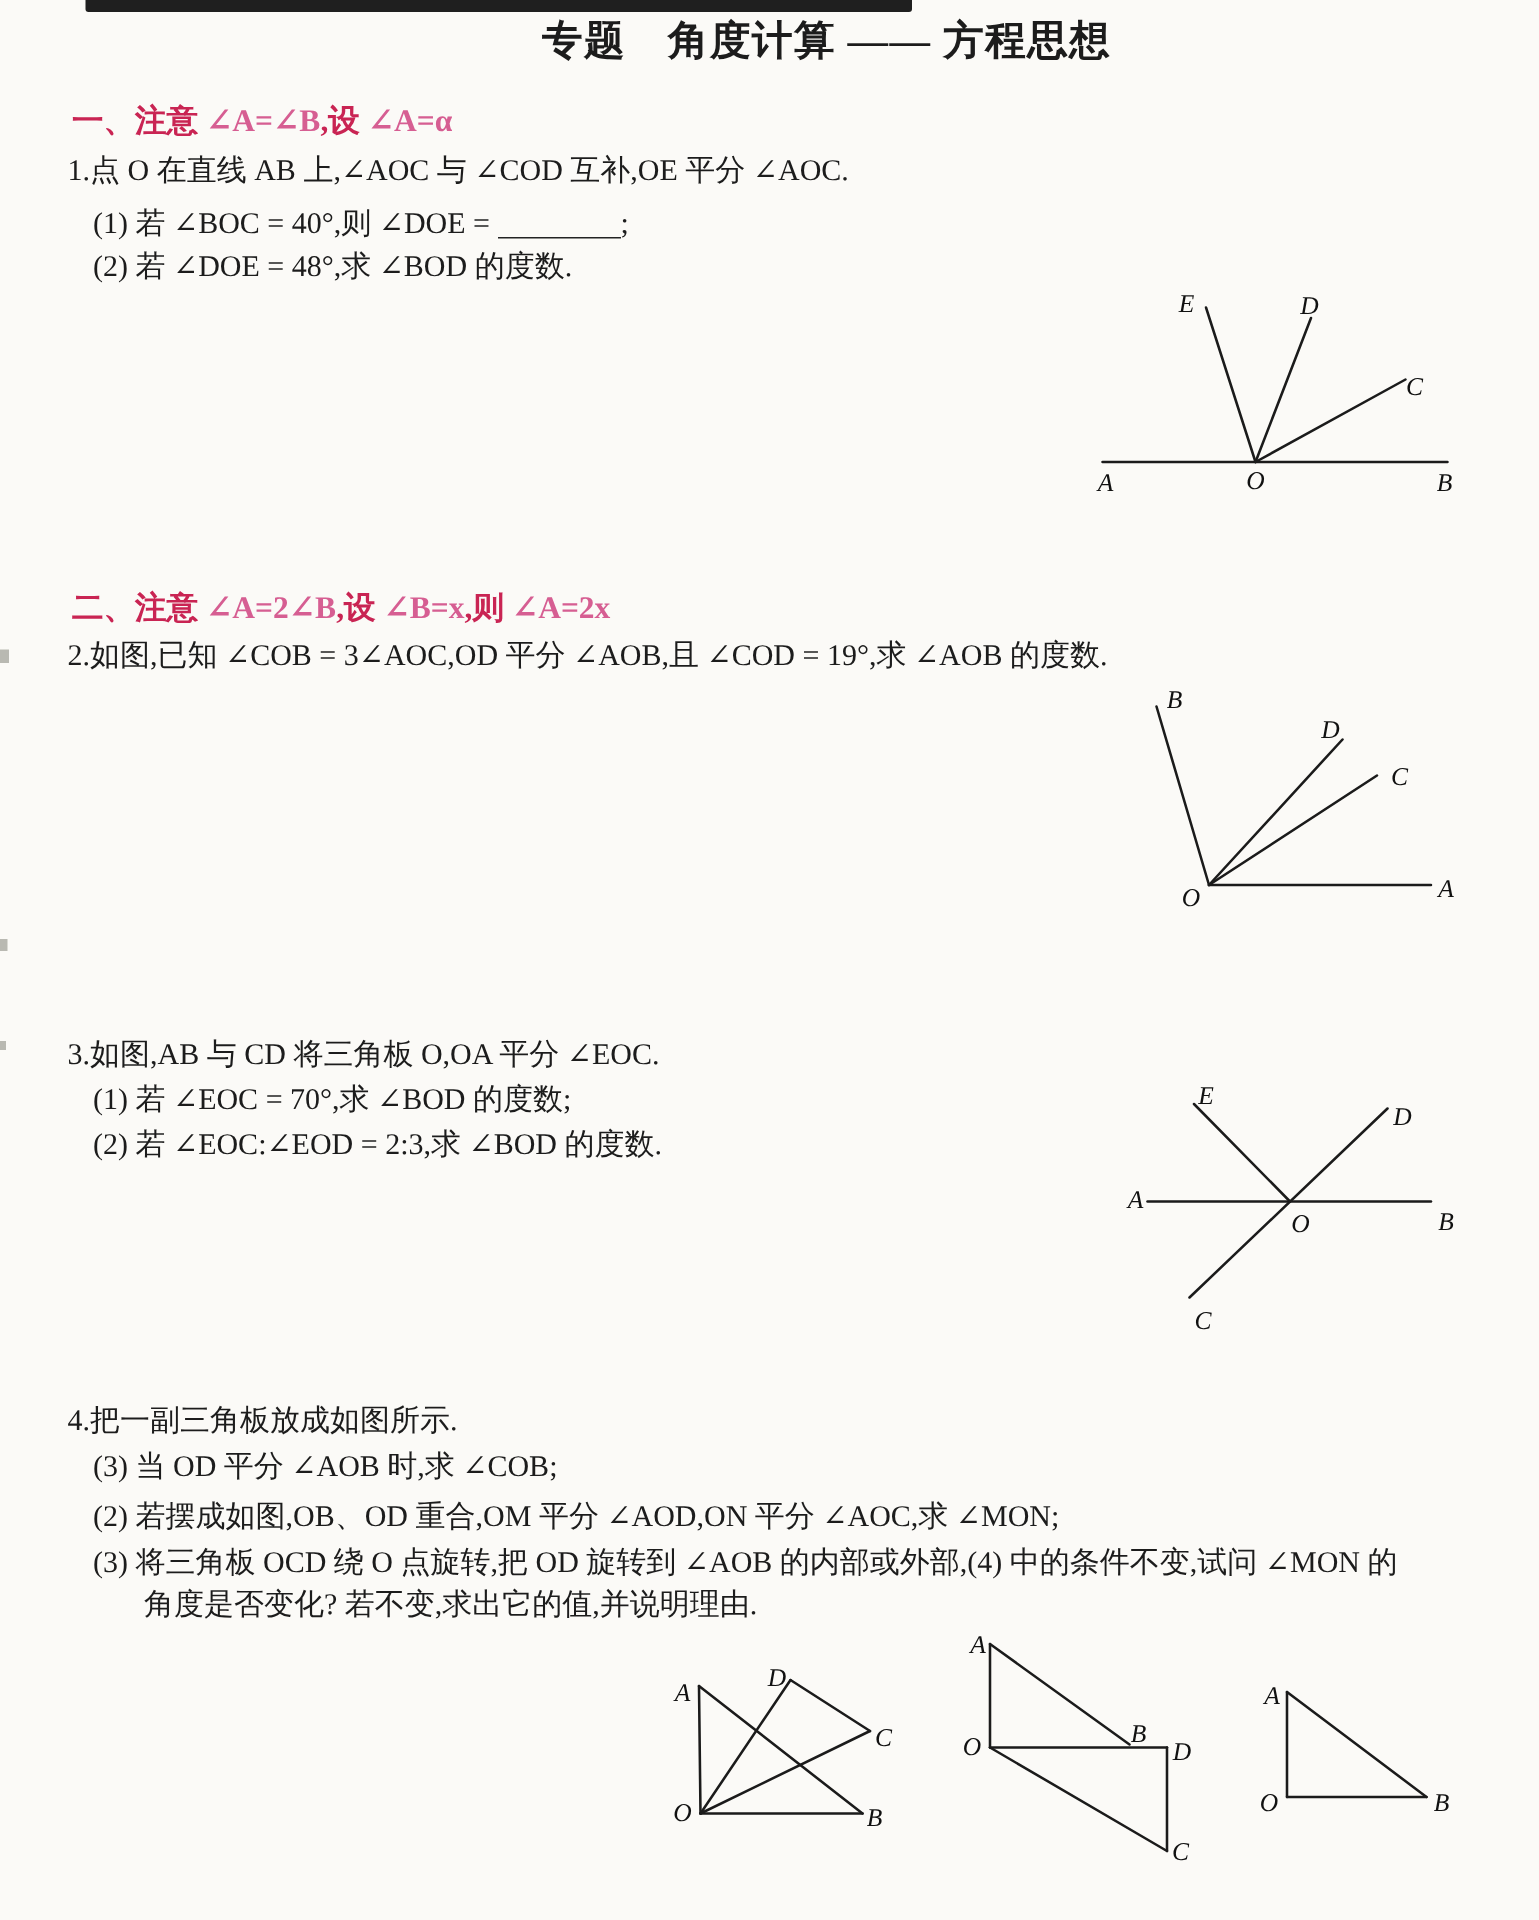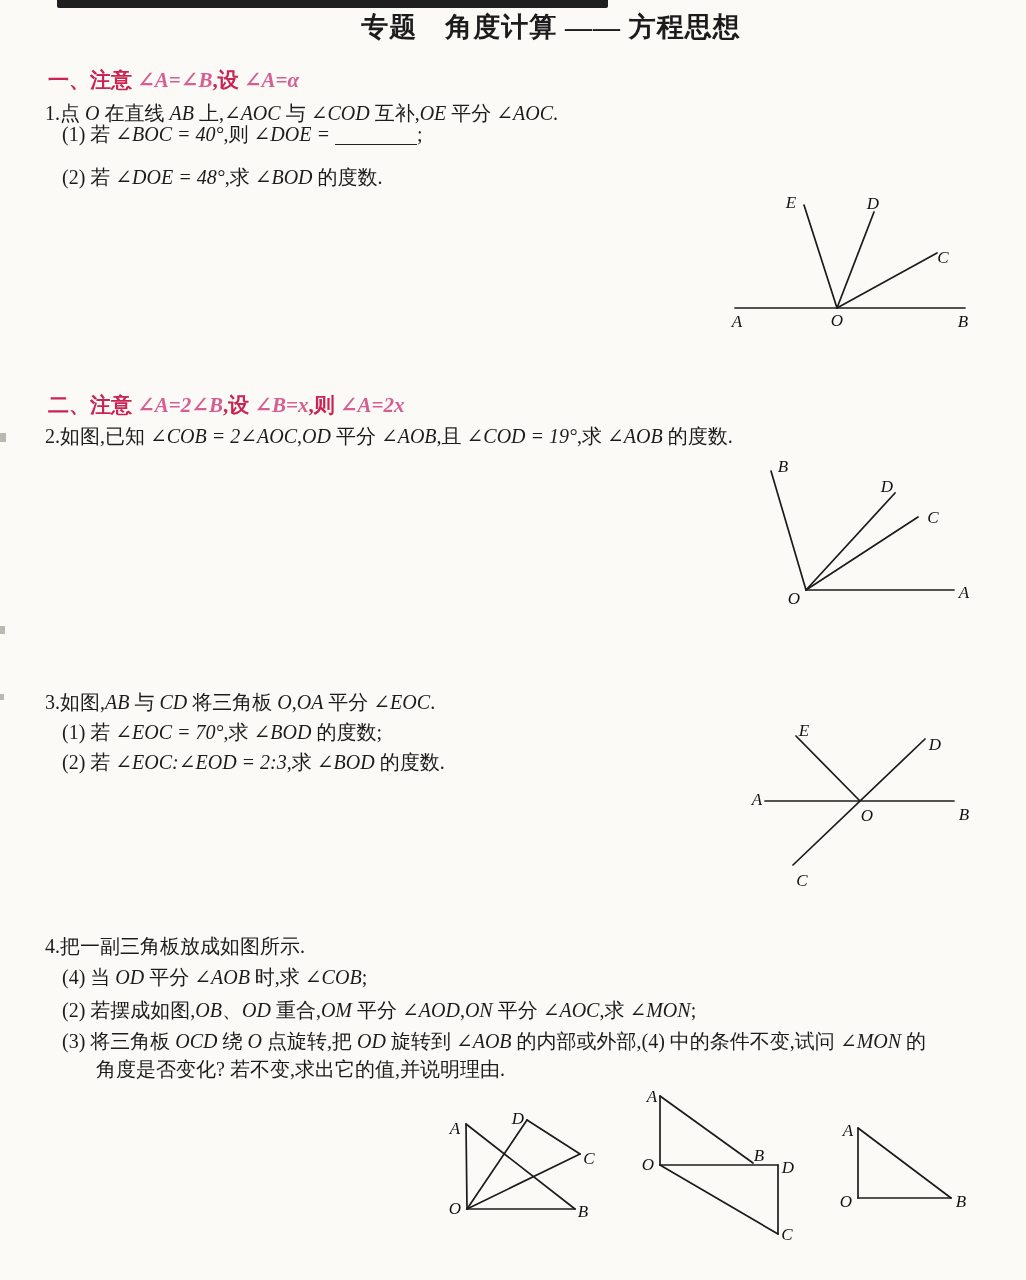--- a/index.html
+++ b/index.html
@@ -23,21 +23,21 @@
   .hdr{
     font-size:21px;font-weight:bold;
     color:#c92453;
     white-space:nowrap;
   }
   .hdr .mi{color:#d65e92;}
   .line{
     font-size:20px;
     white-space:nowrap;
   }
-  .mi{font-style:italic;}
+  .mi{}
   .seg{font-style:normal;margin-top:40px;}
   .blank{
     display:inline-block;
     width:82px;height:18px;
     border-bottom:1.7px solid #232323;
     transform:translateY(4px);
   }
   .strip{
     left:57px;top:0;width:551px;height:8px;
     background:#1f1f1f;border-radius:0 0 2px 2px;
@@ -56,38 +56,38 @@
 
 <div class="abs strip"></div>
 <div class="abs speck" style="left:0;top:433px;width:6px;height:9px"></div>
 <div class="abs speck" style="left:0;top:626px;width:5px;height:8px"></div>
 <div class="abs speck" style="left:0;top:694px;width:4px;height:6px"></div>
 
 <div class="abs title">专题　角度计算 —— 方程思想</div>
 
 <div class="abs hdr" style="left:48px;top:66px"><span class="seg">一、注意 </span><span class="mi">∠A=∠B</span><span class="seg">,设 </span><span class="mi">∠A=α</span></div>
 <div class="abs line" style="left:45px;top:100px"><span class="seg">1.点 </span><span class="mi">O</span><span class="seg"> 在直线 </span><span class="mi">AB</span><span class="seg"> 上,</span><span class="mi">∠AOC</span><span class="seg"> 与 </span><span class="mi">∠COD</span><span class="seg"> 互补,</span><span class="mi">OE</span><span class="seg"> 平分 </span><span class="mi">∠AOC</span><span class="seg">.</span></div>
-<div class="abs line" style="left:62px;top:121px"><span class="seg">(1) 若 </span><span class="mi">∠BOC = 40°</span><span class="seg">,则 </span><span class="mi">∠DOE = </span><span class="blank"></span><span class="seg">;</span></div>
+<div class="abs line" style="left:62px;top:135px"><span class="seg">(1) 若 </span><span class="mi">∠BOC = 40°</span><span class="seg">,则 </span><span class="mi">∠DOE = </span><span class="blank"></span><span class="seg">;</span></div>
 <div class="abs line" style="left:62px;top:164px"><span class="seg">(2) 若 </span><span class="mi">∠DOE = 48°</span><span class="seg">,求 </span><span class="mi">∠BOD</span><span class="seg"> 的度数.</span></div>
 
 <svg class="abs fig" style="left:700px;top:180px" width="300" height="165" viewBox="0 0 300 165">
   <line x1="35" y1="128" x2="265" y2="128"></line>
   <line x1="137" y1="128" x2="104" y2="25"></line>
   <line x1="137" y1="128" x2="174" y2="32"></line>
   <line x1="137" y1="128" x2="237" y2="73"></line>
   <text x="91" y="28">E</text>
   <text x="173" y="29">D</text>
   <text x="243" y="83">C</text>
   <text x="37" y="147">A</text>
   <text x="137" y="146">O</text>
   <text x="263" y="147">B</text>
 </svg>
 
 <div class="abs hdr" style="left:48px;top:391px"><span class="seg">二、注意 </span><span class="mi">∠A=2∠B</span><span class="seg">,设 </span><span class="mi">∠B=x</span><span class="seg">,则 </span><span class="mi">∠A=2x</span></div>
-<div class="abs line" style="left:45px;top:423px"><span class="seg">2.如图,已知 </span><span class="mi">∠COB = 2∠AOC</span><span class="seg">,</span><span class="mi">OD</span><span class="seg"> 平分 </span><span class="mi">∠AOB</span><span class="seg">,且 </span><span class="mi">∠COD = 19°</span><span class="seg">,求 </span><span class="mi">∠AOB</span><span class="seg"> 的度数.</span></div>
+<div class="abs line" style="left:45px;top:423px"><span class="seg">2.如图,已知 </span><span class="mi">∠COB = 3∠AOC</span><span class="seg">,</span><span class="mi">OD</span><span class="seg"> 平分 </span><span class="mi">∠AOB</span><span class="seg">,且 </span><span class="mi">∠COD = 19°</span><span class="seg">,求 </span><span class="mi">∠AOB</span><span class="seg"> 的度数.</span></div>
 
 <svg class="abs fig" style="left:730px;top:450px" width="296" height="175" viewBox="0 0 296 175">
   <line x1="76" y1="140" x2="224" y2="140"></line>
   <line x1="76" y1="140" x2="188" y2="67"></line>
   <line x1="76" y1="140" x2="165" y2="43"></line>
   <line x1="76" y1="140" x2="41" y2="21"></line>
   <text x="53" y="22">B</text>
   <text x="157" y="42">D</text>
   <text x="203" y="73">C</text>
   <text x="234" y="148">A</text>
@@ -104,21 +104,21 @@
   <line x1="195" y1="39" x2="63" y2="165"></line>
   <text x="74" y="36">E</text>
   <text x="205" y="50">D</text>
   <text x="27" y="105">A</text>
   <text x="137" y="121">O</text>
   <text x="234" y="120">B</text>
   <text x="72" y="186">C</text>
 </svg>
 
 <div class="abs line" style="left:45px;top:933px"><span class="seg">4.把一副三角板放成如图所示.</span></div>
-<div class="abs line" style="left:62px;top:964px"><span class="seg">(4) 当 </span><span class="mi">OD</span><span class="seg"> 平分 </span><span class="mi">∠AOB</span><span class="seg"> 时,求 </span><span class="mi">∠COB</span><span class="seg">;</span></div>
+<div class="abs line" style="left:62px;top:964px"><span class="seg">(3) 当 </span><span class="mi">OD</span><span class="seg"> 平分 </span><span class="mi">∠AOB</span><span class="seg"> 时,求 </span><span class="mi">∠COB</span><span class="seg">;</span></div>
 <div class="abs line" style="left:62px;top:997px"><span class="seg">(2) 若摆成如图,</span><span class="mi">OB</span><span class="seg">、</span><span class="mi">OD</span><span class="seg"> 重合,</span><span class="mi">OM</span><span class="seg"> 平分 </span><span class="mi">∠AOD</span><span class="seg">,</span><span class="mi">ON</span><span class="seg"> 平分 </span><span class="mi">∠AOC</span><span class="seg">,求 </span><span class="mi">∠MON</span><span class="seg">;</span></div>
 <div class="abs line" style="left:62px;top:1028px"><span class="seg">(3) 将三角板 </span><span class="mi">OCD</span><span class="seg"> 绕 </span><span class="mi">O</span><span class="seg"> 点旋转,把 </span><span class="mi">OD</span><span class="seg"> 旋转到 </span><span class="mi">∠AOB</span><span class="seg"> 的内部或外部,(4) 中的条件不变,试问 </span><span class="mi">∠MON</span><span class="seg"> 的</span></div>
 <div class="abs line" style="left:96px;top:1056px"><span class="seg">角度是否变化? 若不变,求出它的值,并说明理由.</span></div>
 
 <svg class="abs fig" style="left:420px;top:1080px" width="220" height="180" viewBox="0 0 220 180">
   <line x1="47" y1="129" x2="46" y2="44"></line>
   <line x1="47" y1="129" x2="155" y2="129"></line>
   <line x1="46" y1="44" x2="155" y2="129"></line>
   <line x1="47" y1="129" x2="107" y2="40"></line>
   <line x1="107" y1="40" x2="160" y2="74"></line>

